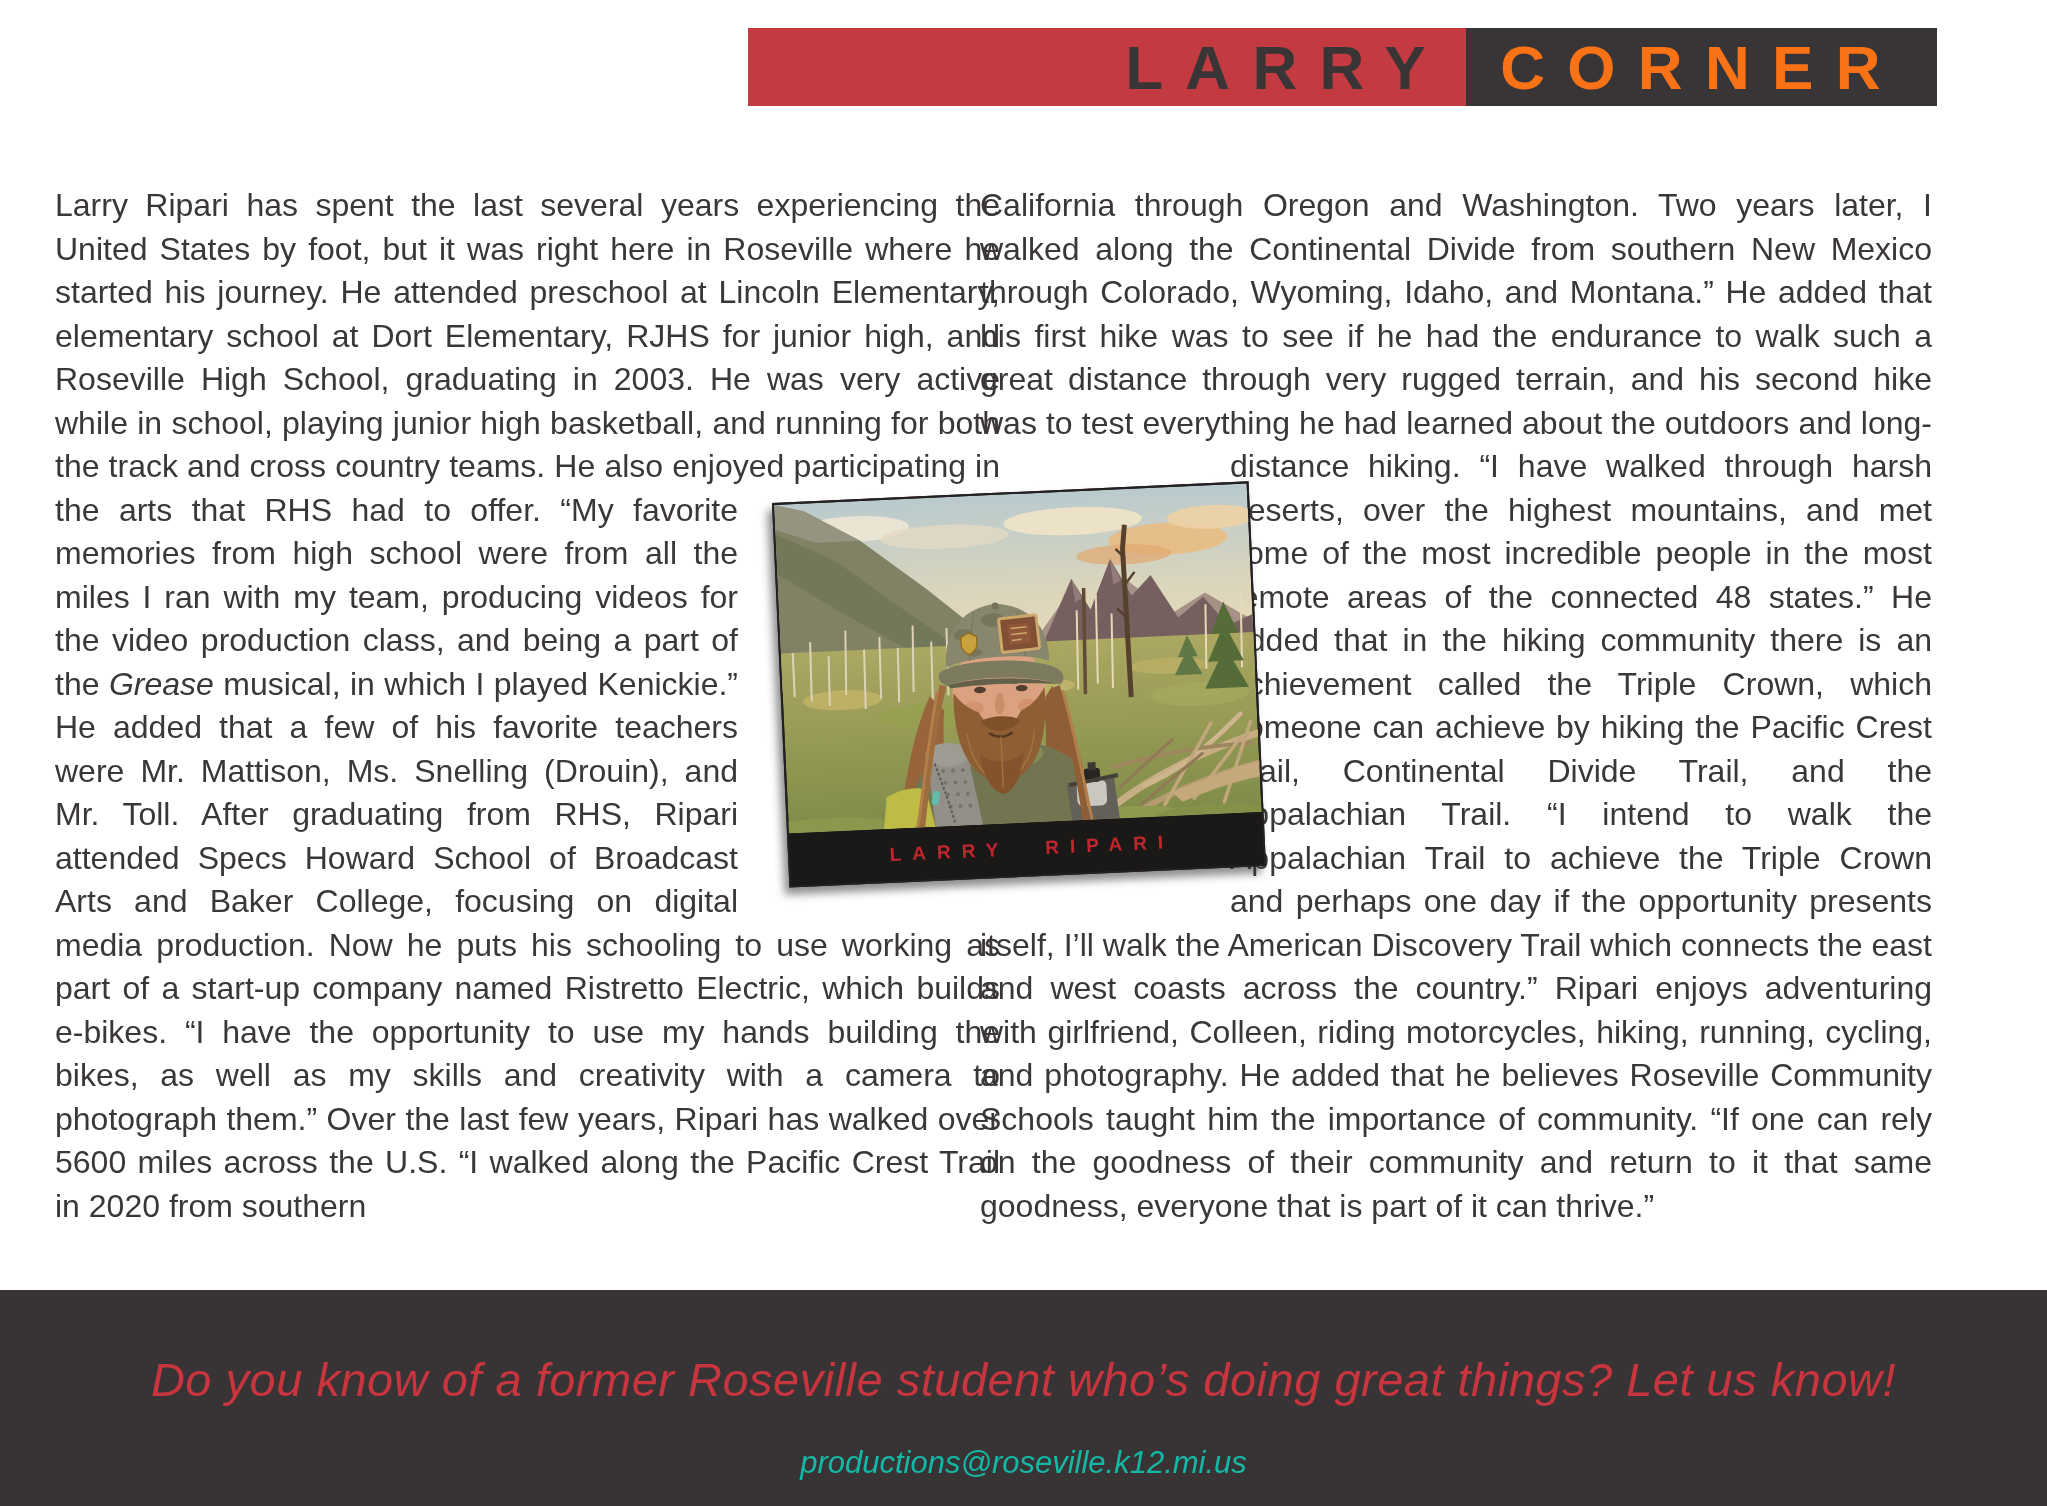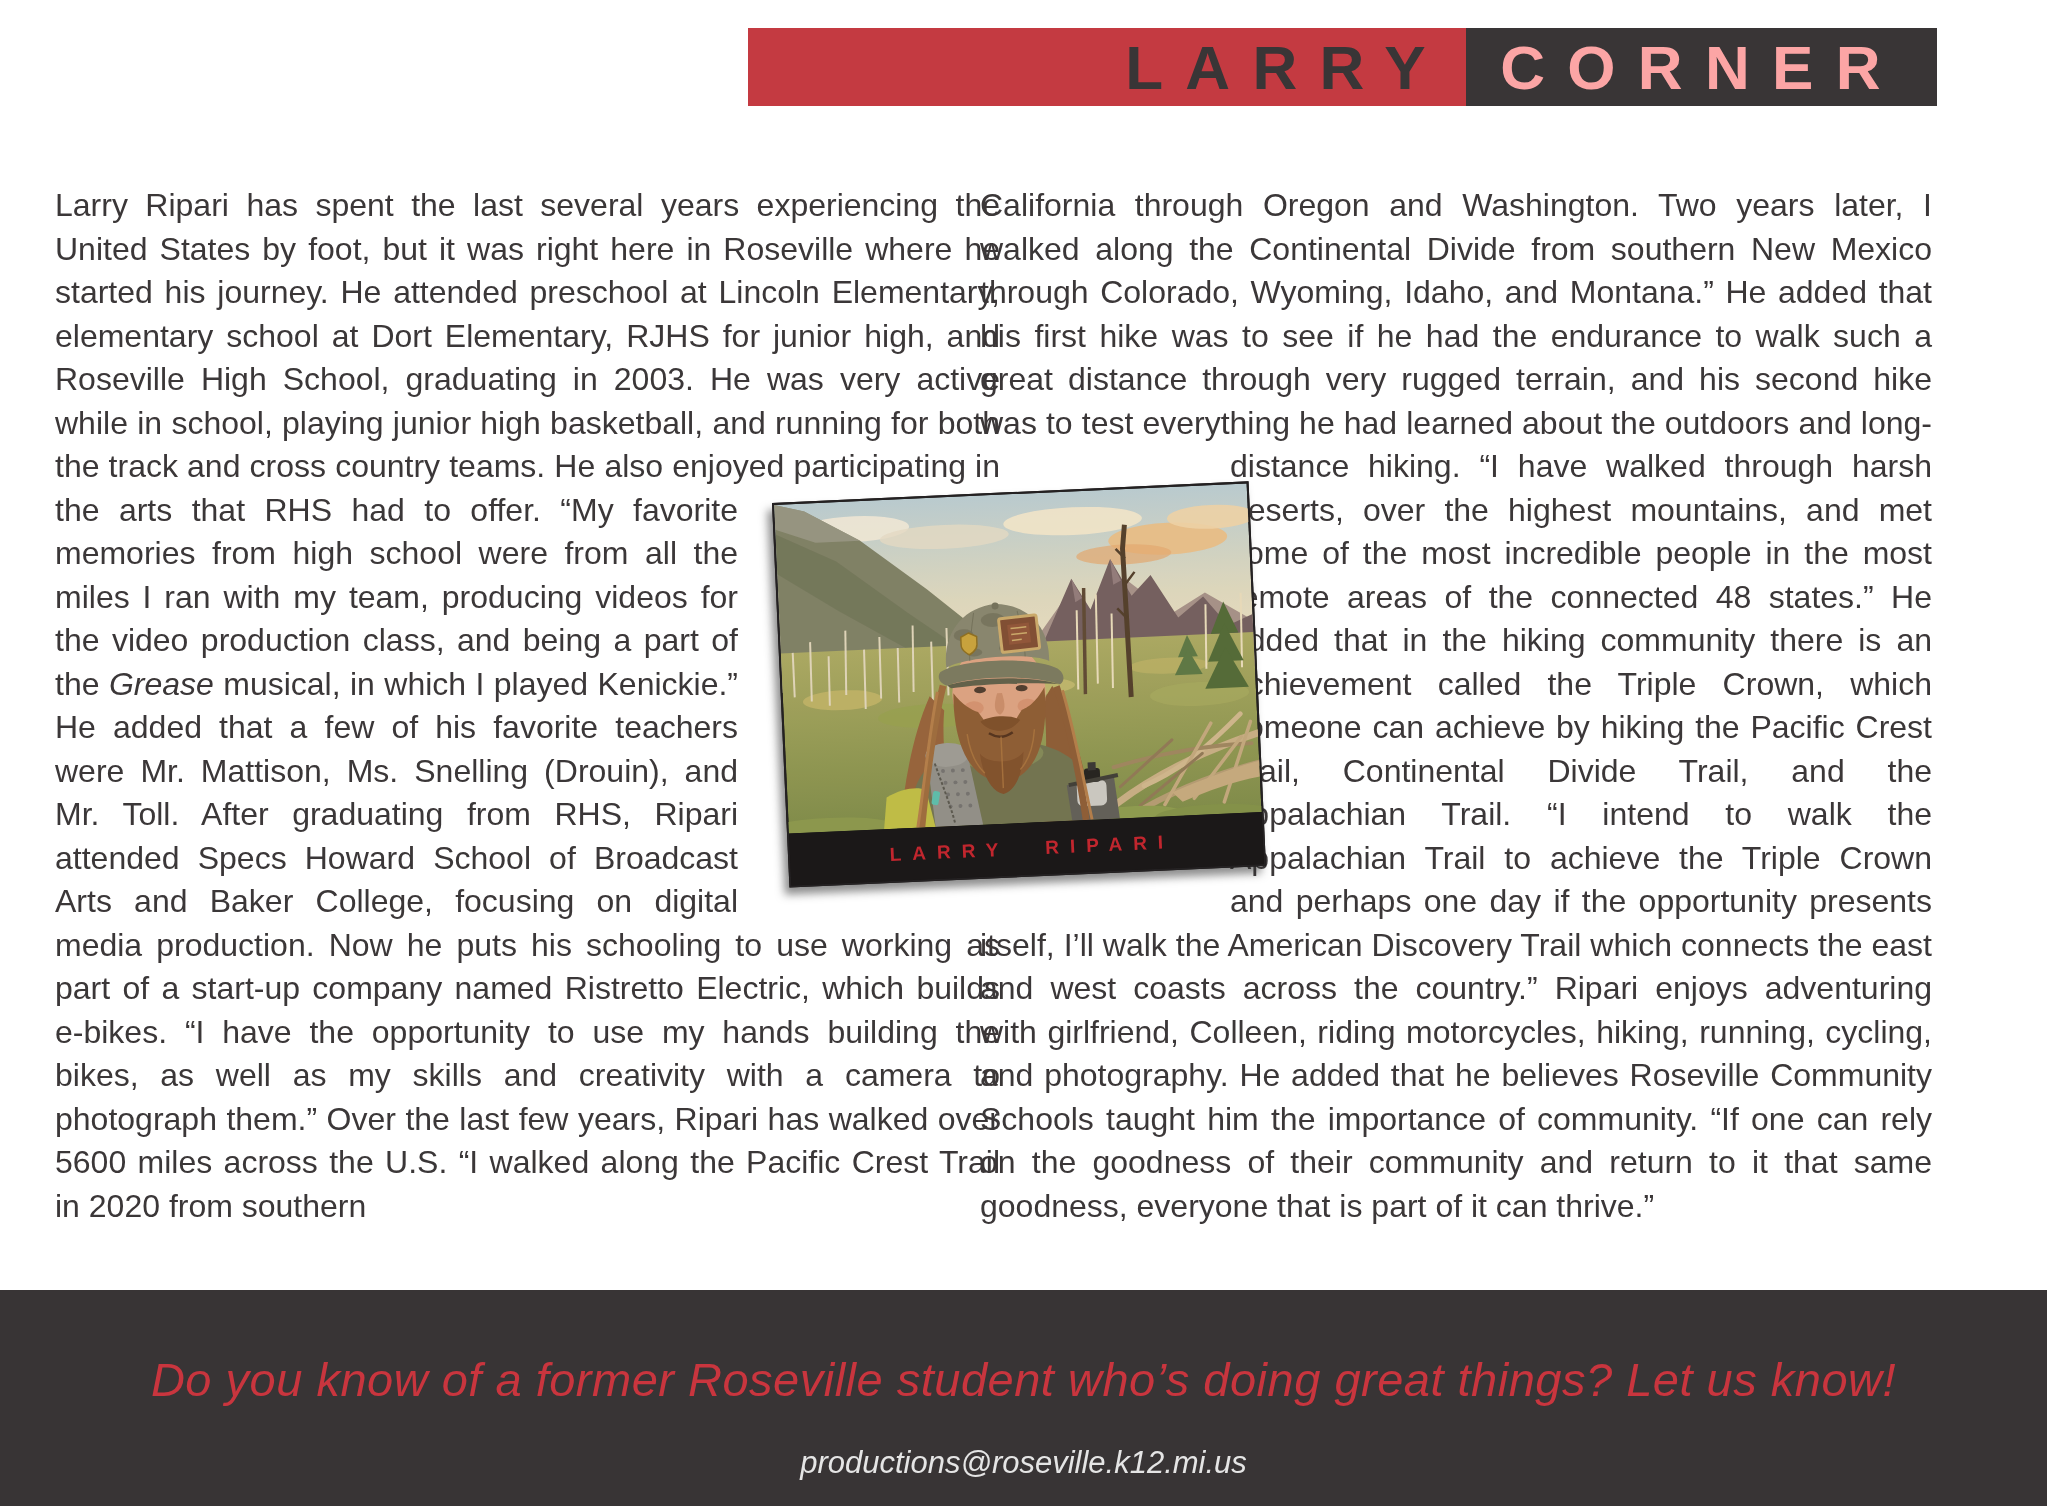--- a/index.html
+++ b/index.html
@@ -19,21 +19,21 @@
   .banner-seg{
     display:flex;align-items:center;
     font-weight:bold;font-size:62px;letter-spacing:0.36em;
     white-space:nowrap;
   }
   .banner-red{
     width:718px;background:#c43a41;color:#393536;
     justify-content:flex-end;padding-right:18px;box-sizing:border-box;
   }
   .banner-dark{
-    width:471px;background:#393536;color:#fca5a5;
+    width:471px;background:#393536;color:#f97316;
     justify-content:center;
   }
 
   
   .col{
     position:absolute;top:184px;
     font-size:32px;line-height:43.5px;
     color:#3b3738;text-align:justify;
   }
   .col p{margin:0;}
@@ -73,21 +73,21 @@
     background:#383435;
     display:flex;flex-direction:column;align-items:center;gap:24px;
   }
   .footer-prompt{
     margin-top:62px;
     color:#c9353e;font-size:47px;font-style:italic;
     letter-spacing:0.5px;white-space:nowrap;
   }
   .footer-email{
     margin-top:14px;
-    color:#e5e5e5;font-size:31px;font-style:italic;
+    color:#14b8a6;font-size:31px;font-style:italic;
   }
 </style>
 </head>
 <body>
 
 <div class="page">
 
   <div class="banner">
     <div class="banner-seg banner-red">
       <span>LARRY</span>

